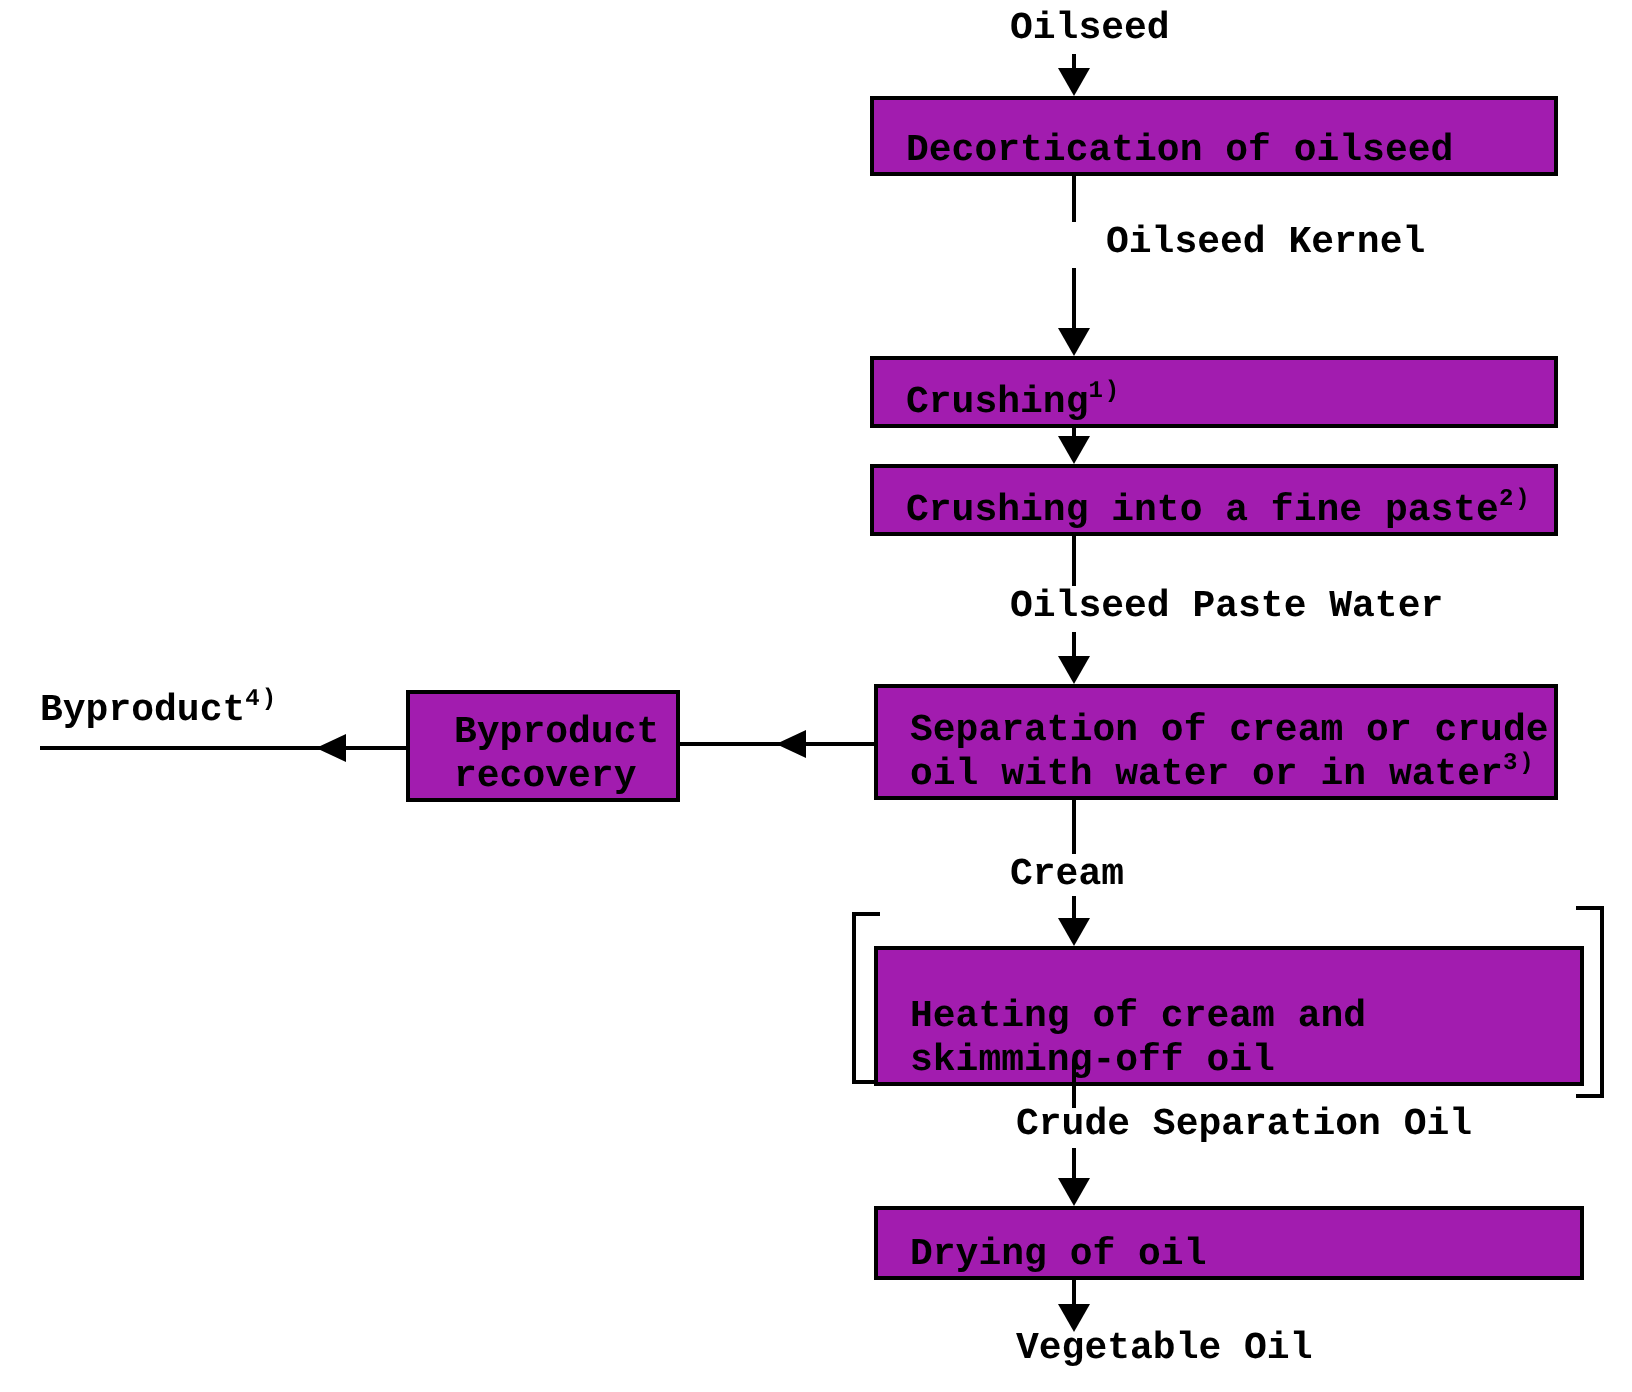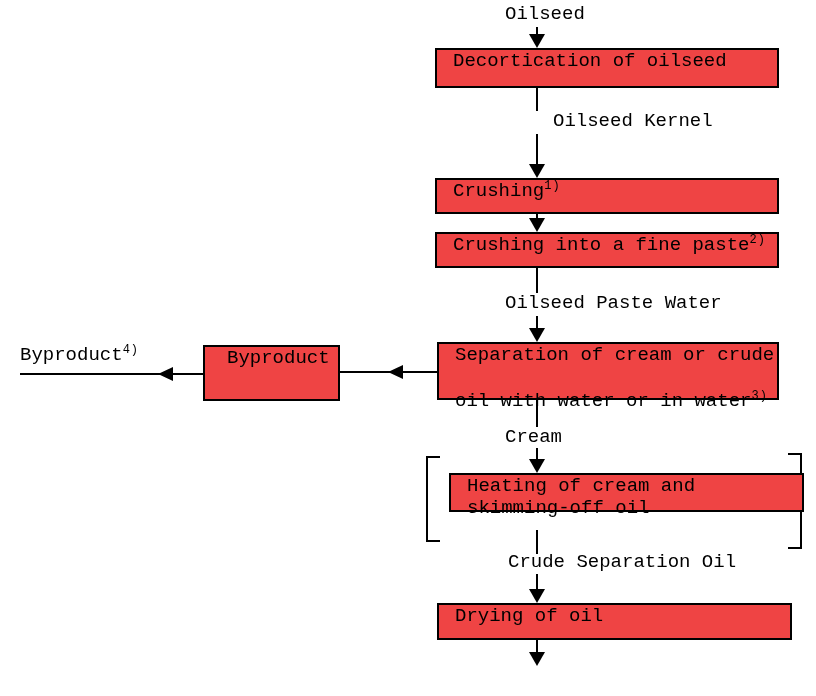--- a/index.html
+++ b/index.html
@@ -1,25 +1,25 @@
 <!DOCTYPE html>
 <html><head>
 <meta charset="utf-8">
 <style>
   html,body{margin:0;padding:0;background:#fff;}
   #canvas{
     position:relative;width:816px;height:696px;background:#ffffff;
     font-family:"Liberation Mono","DejaVu Sans Mono",monospace;
-    font-weight:normal;color:#000;font-size:19px;line-height:22px;
+    font-weight:bold;color:#000;font-size:19px;line-height:22px;
     overflow:hidden;
   }
   .box{
     position:absolute;border:2px solid #000;box-sizing:border-box;
-    display:flex;flex-direction:column;justify-content:flex-start;
-    padding-left:16px;background:#ef4444;white-space:nowrap;
+    display:flex;flex-direction:column;justify-content:flex-end;
+    padding-left:16px;background:#a21caf;white-space:nowrap;
   }
   .lbl{position:absolute;white-space:nowrap;}
   .vline{position:absolute;left:536px;width:2px;background:#000;}
   .hline{position:absolute;height:2px;background:#000;}
   .ah-down{
     position:absolute;left:529px;width:0;height:0;
     border-left:8px solid transparent;border-right:8px solid transparent;
     border-top:14px solid #000;
   }
   .ah-left{
@@ -61,54 +61,56 @@
 
   <div class="box" style="left:435px;top:232px;width:344px;height:36px;">
     <span><span>Crushing into a fine paste</span><sup class="fn">2)</sup></span>
   </div>
 
   <div class="vline" style="top:268px;height:25px;"></div>
   <span class="lbl" style="left:505px;top:292px;">Oilseed Paste Water</span>
   <div class="vline" style="top:316px;height:14px;"></div>
   <div class="ah-down" style="top:328px;"></div>
 
-  <div class="box" style="left:437px;top:342px;width:342px;height:58px;gap:24px;">
+  <div class="box" style="left:437px;top:342px;width:342px;height:58px;">
     <span>Separation of cream or crude</span>
     <span><span>oil with water or in water</span><sup class="fn">3)</sup></span>
   </div>
 
   <div class="box" style="left:203px;top:345px;width:137px;height:56px;padding-left:22px;">
     <span>Byproduct</span>
+    <span>recovery</span>
   </div>
 
   <div class="hline" style="left:340px;top:371px;width:97px;"></div>
   <div class="ah-left" style="left:388px;top:365px;"></div>
 
   <div class="u-line"></div>
   <div class="ah-left" style="left:158px;top:367px;"></div>
   <span class="lbl" style="left:20px;top:344px;"><span>Byproduct</span><sup class="fn">4)</sup></span>
 
   <div class="vline" style="top:400px;height:27px;"></div>
   <span class="lbl" style="left:505px;top:426px;">Cream</span>
   <div class="vline" style="top:448px;height:13px;"></div>
   <div class="ah-down" style="top:459px;"></div>
 
   <div class="bracket left" style="left:426px;top:456px;height:86px;"></div>
   <div class="bracket right" style="left:788px;top:453px;height:96px;"></div>
 
-  <div class="box" style="left:449px;top:473px;width:355px;height:39px;">
+  <div class="box" style="left:437px;top:473px;width:355px;height:70px;">
     <span>Heating of cream and</span>
     <span>skimming-off oil</span>
   </div>
 
   <div class="vline" style="top:530px;height:24px;"></div>
   <span class="lbl" style="left:508px;top:551px;">Crude Separation Oil</span>
   <div class="vline" style="top:574px;height:17px;"></div>
   <div class="ah-down" style="top:589px;"></div>
 
   <div class="box" style="left:437px;top:603px;width:355px;height:37px;">
     <span>Drying of oil</span>
   </div>
 
   <div class="vline" style="top:640px;height:13px;"></div>
   <div class="ah-down" style="top:652px;"></div>
+  <span class="lbl" style="left:508px;top:663px;">Vegetable Oil</span>
 
 </div>
 
 </body></html>

